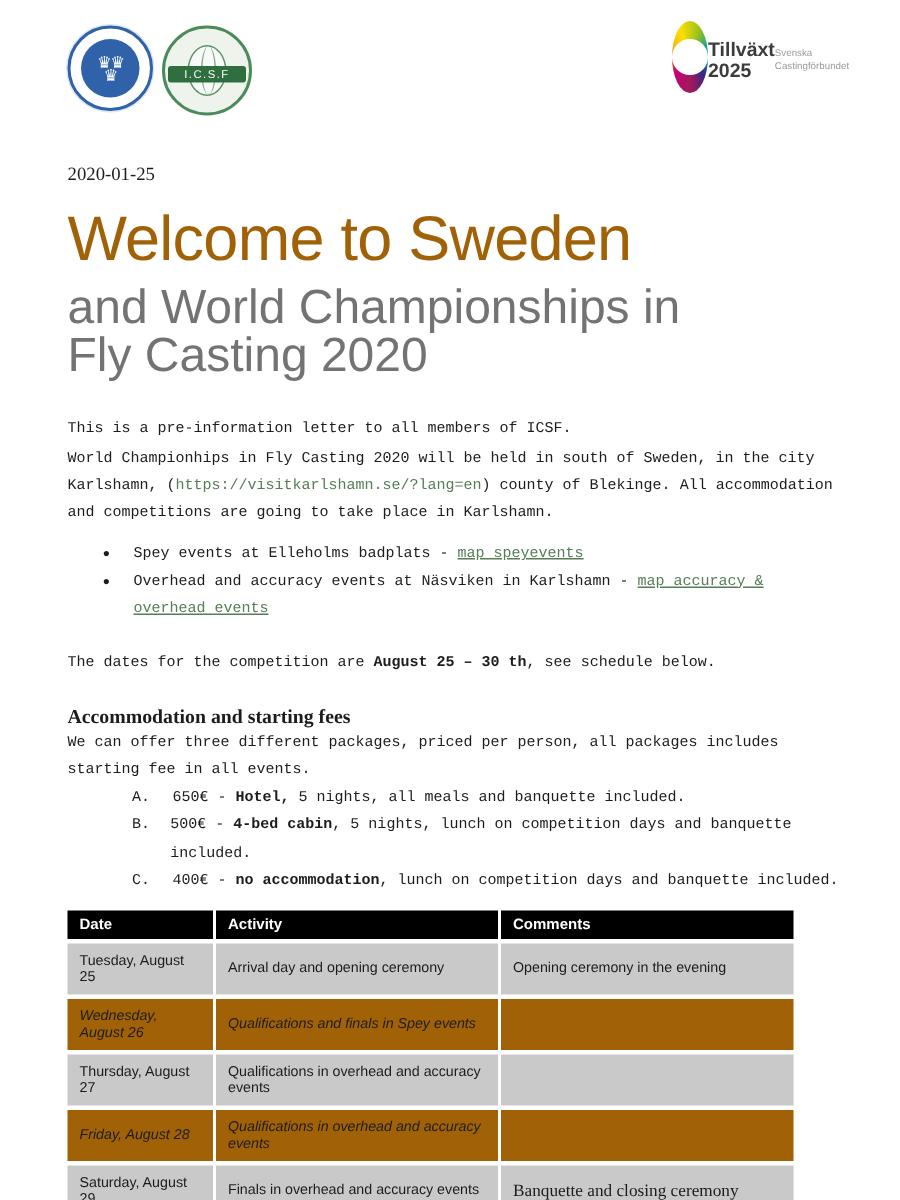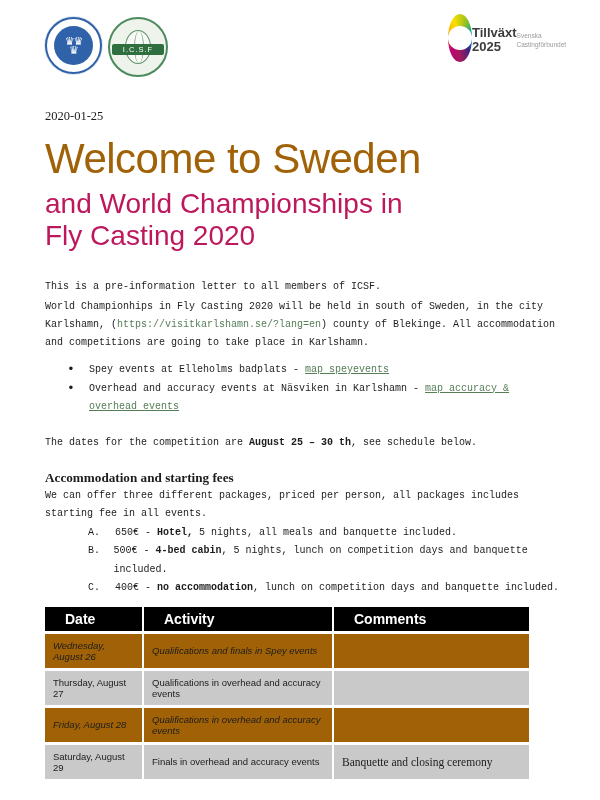--- a/index.html
+++ b/index.html
@@ -71,21 +71,21 @@
 
   
   .doc-date { font-size:12.5px; margin-top:11px; }
   h1.main-title {
     font-family:"Liberation Sans", sans-serif; font-weight:400;
     font-size:42px; line-height:44px; margin-top:13px; color:#a16207;
     letter-spacing:-0.5px;
   }
   .sub-title {
     font-family:"Liberation Sans", sans-serif; font-weight:400;
-    font-size:28px; line-height:32px; margin-top:7px; color:#be185d;
+    font-size:32px; line-height:32px; margin-top:7px; color:#737373;
   }
 
   
   .body-text { font-size:10px; line-height:18px; width:517px;font-family:Liberation Mono, monospace; }
   .p-intro   { margin-top:26px; }
   .p-location{ margin-top:2px; }
   a.doc-link { color:#567d57; text-decoration:none; cursor:pointer; }
   a.doc-link.u { text-decoration:underline; }
 
   ul.event-list { margin-top:9px; list-style:none; }
@@ -105,21 +105,21 @@
 
   
   table.schedule {
     border-collapse:separate; border-spacing:2px 3px;
     margin-top:6px; margin-left:-2px;
     font-family:"Liberation Sans", sans-serif; font-size:9.5px;
     width:486px; table-layout:fixed;
   }
   table.schedule th {
     background:#000000; color:#ffffff; font-weight:bold; text-align:left;
-    padding:4px 20px; font-size:14px;margin-top:48px;
+    padding:4px 8px; font-size:10px;margin-top:48px;
   }
   table.schedule td { padding:6px 8px; color:#1c1c1c; }
   .col-date{ width:97px; } .col-act{ width:188px; } .col-com{ width:195px; }
   tr.row-dark  td { background:#c9c9c9; }
   tr.row-light td { background:#a16207;font-style:italic; }
   td.serif-cell { font-family:"Liberation Serif", serif; font-size:11.5px; padding-top:4px; padding-bottom:4px; }
 </style>
 </head>
 <body>
 
@@ -191,20 +191,25 @@
         <col class="col-com">
       </colgroup>
     <thead>
       <tr>
         <th>Date</th>
         <th>Activity</th>
         <th>Comments</th>
       </tr>
     </thead>
     <tbody>
+      <tr class="row-dark">
+        <td>Tuesday, August 25</td>
+        <td>Arrival day and opening ceremony</td>
+        <td>Opening ceremony in the evening</td>
+      </tr>
       <tr class="row-light">
         <td>Wednesday, August 26</td>
         <td>Qualifications and finals in Spey events</td>
         <td></td>
       </tr>
       <tr class="row-dark">
         <td>Thursday, August 27</td>
         <td>Qualifications in overhead and accuracy events</td>
         <td></td>
       </tr>

